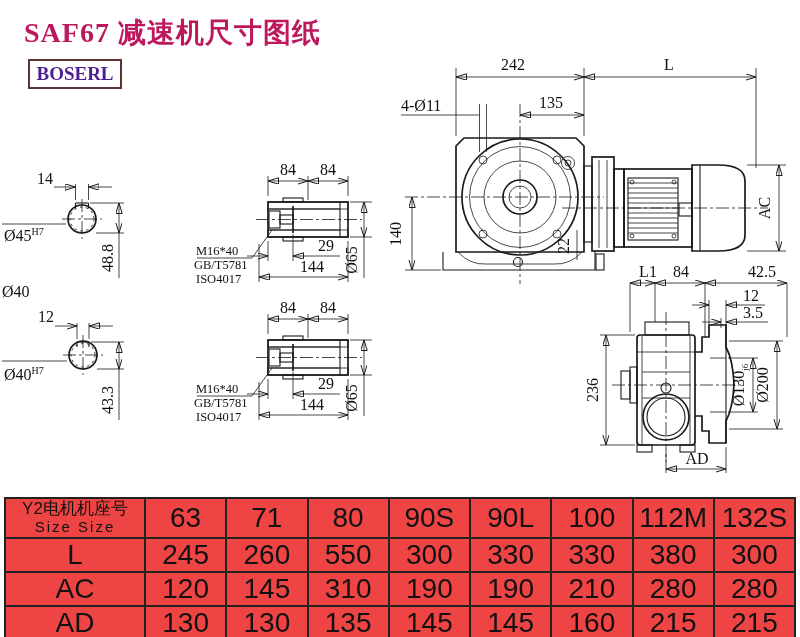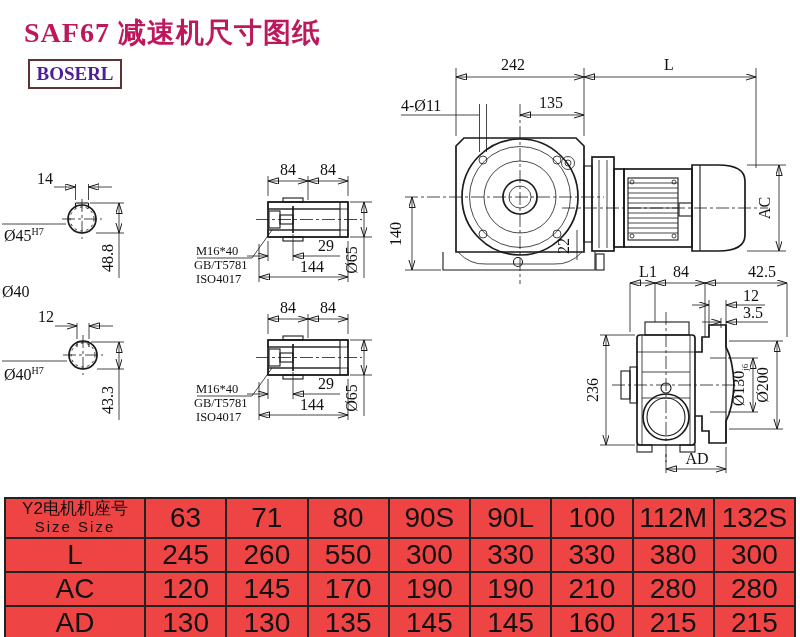--- a/index.html
+++ b/index.html
@@ -353,21 +353,21 @@
       <td>300</td>
       <td>330</td>
       <td>330</td>
       <td>380</td>
       <td>300</td>
     </tr>
     <tr>
       <td>AC</td>
       <td>120</td>
       <td>145</td>
-      <td>170</td>
+      <td>310</td>
       <td>190</td>
       <td>190</td>
       <td>210</td>
       <td>280</td>
       <td>280</td>
     </tr>
     <tr>
       <td>AD</td>
       <td>130</td>
       <td>130</td>

